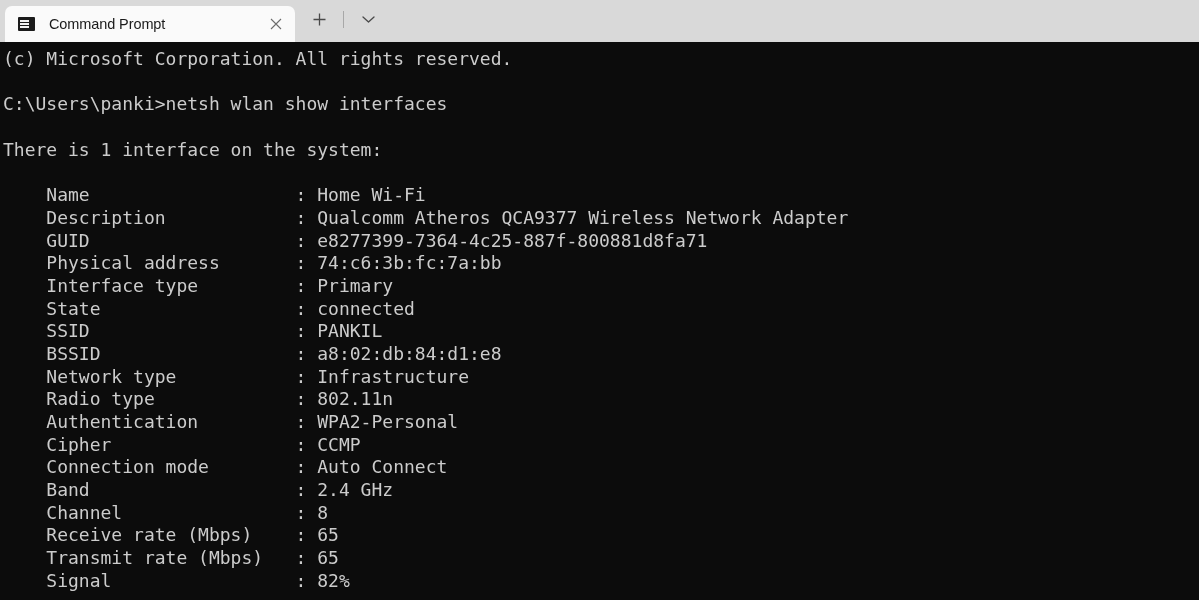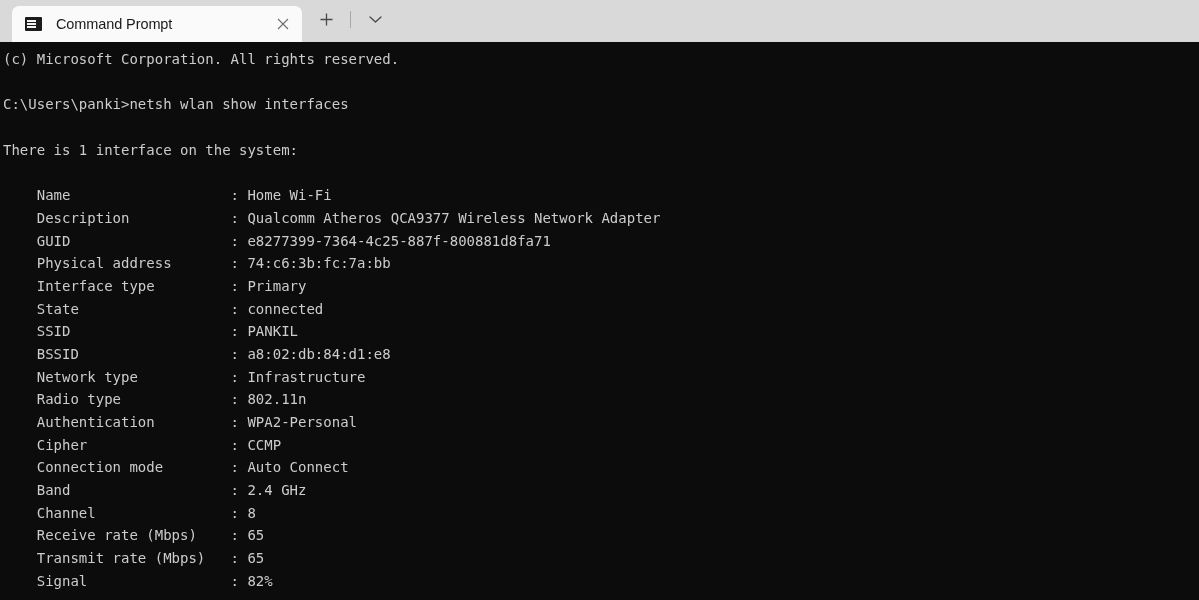--- a/index.html
+++ b/index.html
@@ -33,21 +33,21 @@
     flex: 0 0 42px;
     display: flex;
     align-items: flex-end;
     user-select: none;
   }
 
   #tabstrip {
     display: flex;
     align-items: flex-end;
     height: 36px;
-    padding-left: 12px;
+    padding-left: 5px;
     box-sizing: border-box;
   }
 
   .tab {
     position: relative;
     height: 36px;
     margin-bottom: 0px;
     width: 290px;
     background: #fafafa;
     border-radius: 7px 7px 0 0;
@@ -137,21 +137,21 @@
     background: #a8a8a8;
     margin: 0 0px 0 9px;
   }
 
   
   #terminal {
     flex: 1 1 auto;
     background: #0c0c0c;
     color: #cccccc;
     font-family: "DejaVu Sans Mono", "Liberation Mono", monospace;
-    font-size: 14px;
+    font-size: 18px;
     line-height: 22.7px;
     padding: 6px 0 0 3px;
     box-sizing: border-box;
     overflow: hidden;
     white-space: pre;
     letter-spacing: 0px;
   }
 
   .line {
     white-space: pre;

